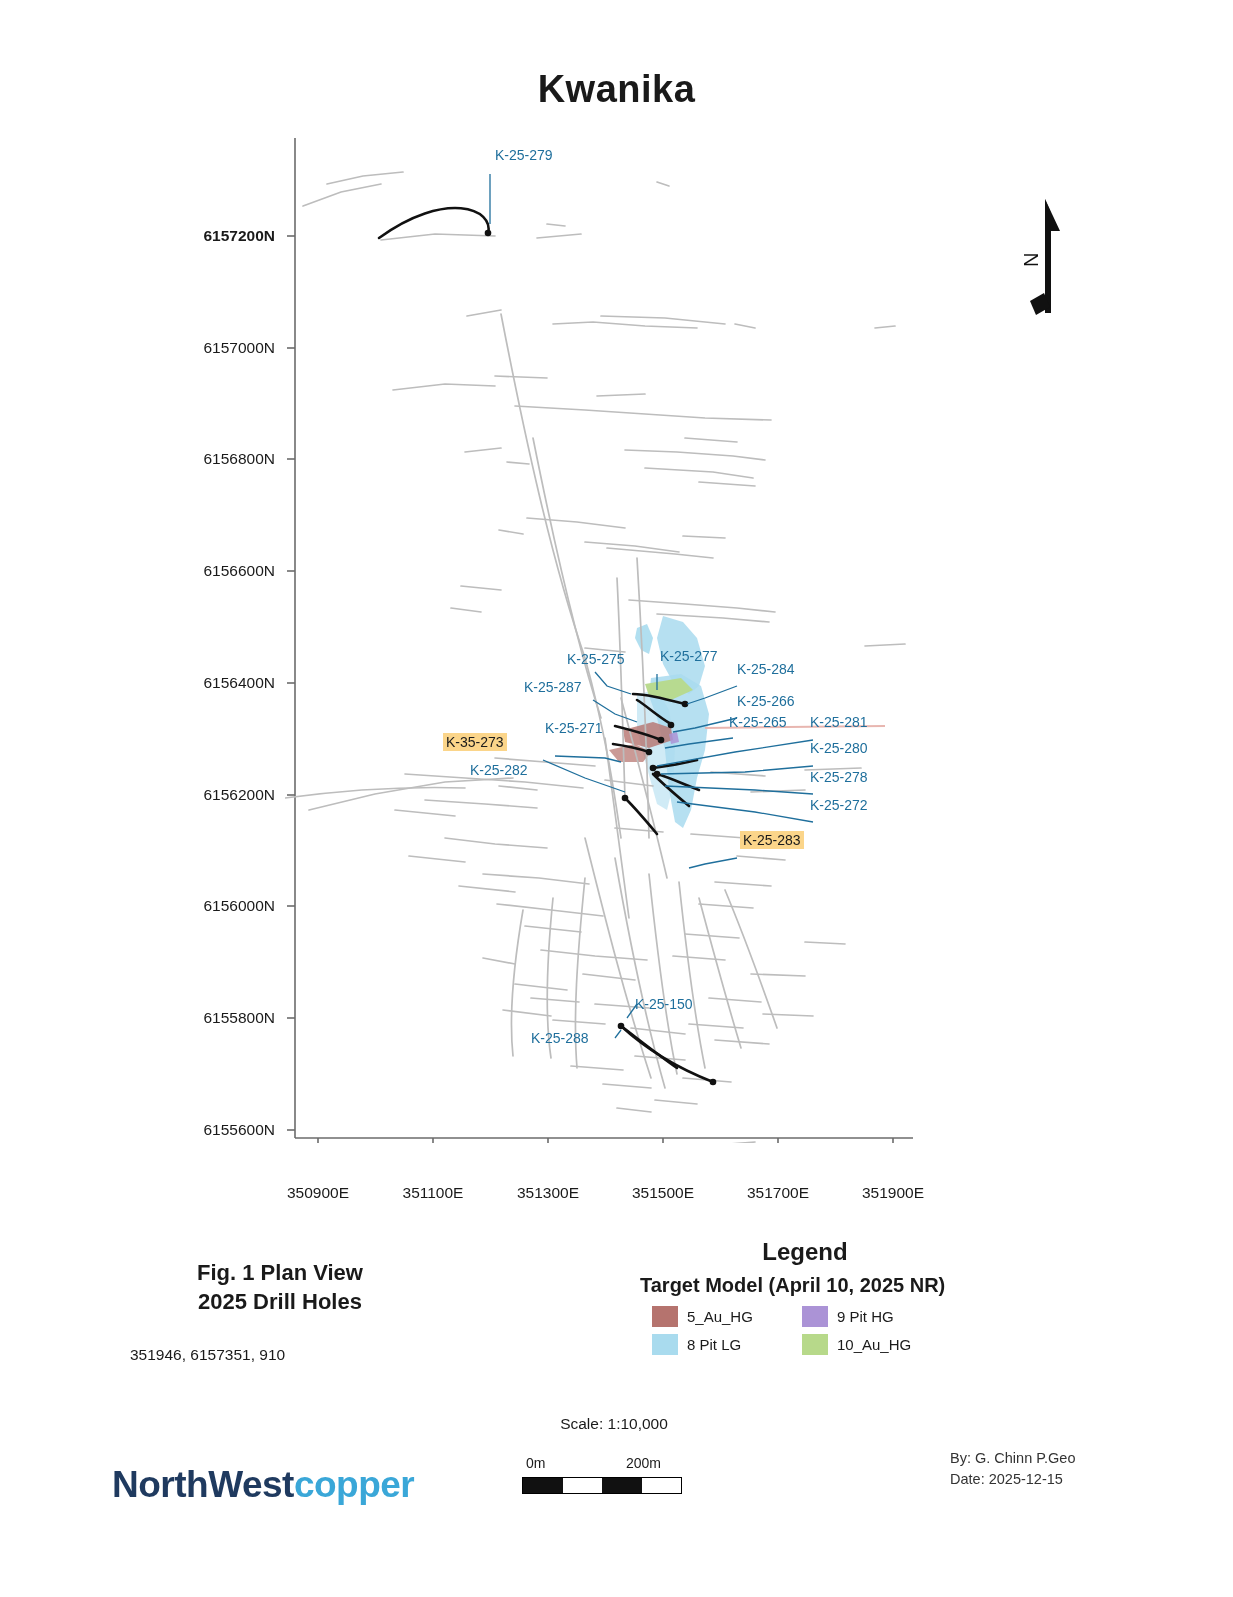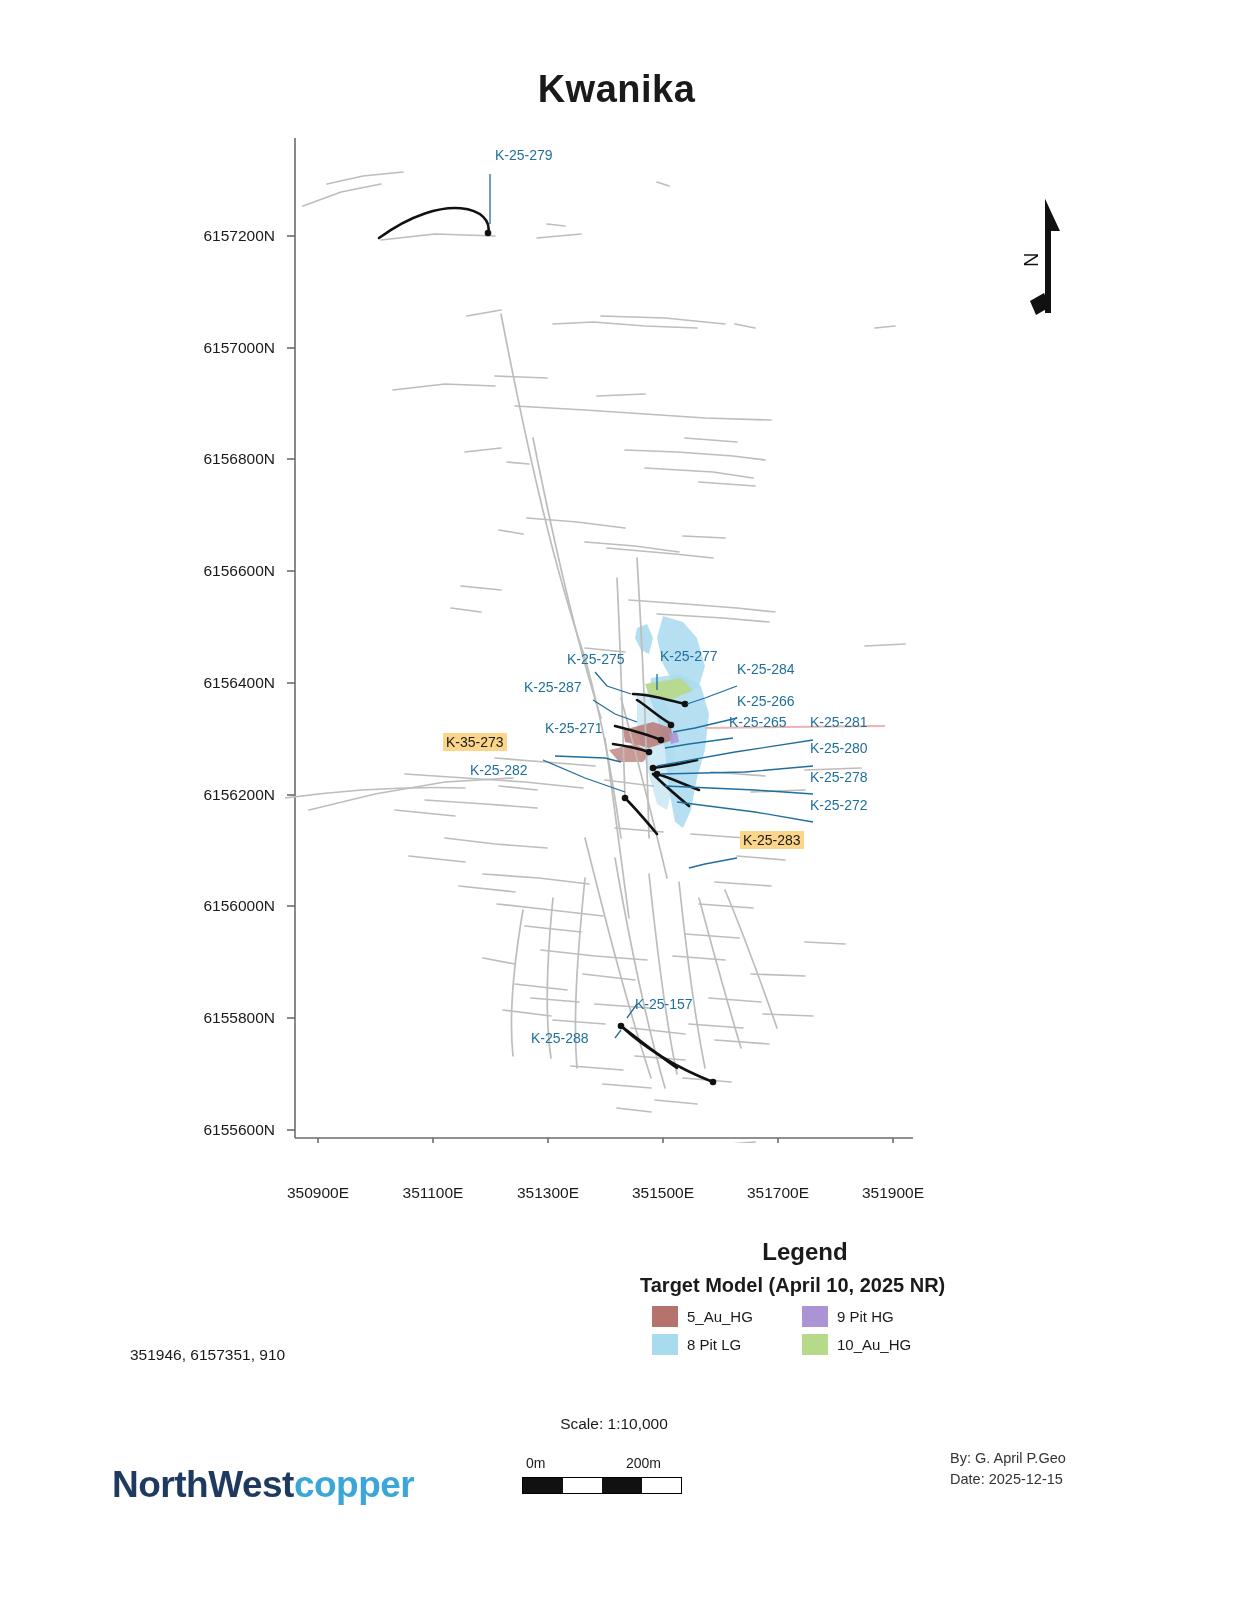--- a/index.html
+++ b/index.html
@@ -394,21 +394,21 @@
         <path d="M528 628 L460 634 L376 636"></path>
         <path d="M258 622 L300 640 L340 654"></path>
         <path d="M528 656 L470 652 L380 648"></path>
         <path d="M528 684 L470 674 L392 664"></path>
         <path d="M452 720 L420 726 L404 730"></path>
         <path d="M352 866 L342 880"></path>
         <path d="M330 900 L336 892"></path>
       </g>
     </svg>
 
-    <div class="ylab" style="top:98px; left:-125px; width:115px;">6157200N</div>
+    <div class="ylab" style="top:98px; left:-125px; width:115px;font-weight:bold;">6157200N</div>
     <div class="ylab" style="top:210px; left:-125px; width:115px;">6157000N</div>
     <div class="ylab" style="top:321px; left:-125px; width:115px;">6156800N</div>
     <div class="ylab" style="top:433px; left:-125px; width:115px;">6156600N</div>
     <div class="ylab" style="top:545px; left:-125px; width:115px;">6156400N</div>
     <div class="ylab" style="top:657px; left:-125px; width:115px;">6156200N</div>
     <div class="ylab" style="top:768px; left:-125px; width:115px;">6156000N</div>
     <div class="ylab" style="top:880px; left:-125px; width:115px;">6155800N</div>
     <div class="ylab" style="top:992px; left:-125px; width:115px;">6155600N</div>
 
     <div class="xlab" style="left:33px; top:1046px;">350900E</div>
@@ -427,23 +427,27 @@
   <div class="hole-label" style="left:737px; top:701px;">K-25-266</div>
   <div class="hole-label" style="left:729px; top:722px;">K-25-265</div>
   <div class="hole-label" style="left:810px; top:722px;">K-25-281</div>
   <div class="hole-label" style="left:545px; top:728px;">K-25-271</div>
   <div class="hole-label" style="left:810px; top:748px;">K-25-280</div>
   <div class="hole-label hl" style="left:443px; top:742px;">K-35-273</div>
   <div class="hole-label" style="left:470px; top:770px;">K-25-282</div>
   <div class="hole-label" style="left:810px; top:777px;">K-25-278</div>
   <div class="hole-label" style="left:810px; top:805px;">K-25-272</div>
   <div class="hole-label hl" style="left:740px; top:840px;">K-25-283</div>
-  <div class="hole-label" style="left:635px; top:1004px;">K-25-157</div>
+  <div class="hole-label" style="left:635px; top:1004px;">K-25-150</div>
   <div class="hole-label" style="left:531px; top:1038px;">K-25-288</div>
 
+  <div id="fig-caption">
+    <div class="line">Fig. 1 Plan View</div>
+    <div class="line">2025 Drill Holes</div>
+  </div>
   <div id="coords">
     <div>351946, 6157351, 910</div>
   </div>
 
   <div id="legend">
     <div id="legend-title">Legend</div>
     <div id="legend-sub">Target Model (April 10, 2025 NR)</div>
     <div id="legend-grid">
       <div class="legend-item">
         <span class="legend-swatch" style="background:#b5736e"></span>
@@ -472,21 +476,21 @@
     </div>
     <div id="scalebar">
       <div style="background:#111"></div>
       <div style="background:#fff"></div>
       <div style="background:#111"></div>
       <div style="background:#fff"></div>
     </div>
   </div>
 
   <div id="credits">
-    <div>By: G. April P.Geo</div>
+    <div>By: G. Chinn P.Geo</div>
     <div>Date: 2025-12-15</div>
   </div>
 
   <div id="logo">
     <span class="north">North</span><span class="north">West</span><span class="copper">copper</span>
   </div>
 
 </div>
 
 </body></html>

